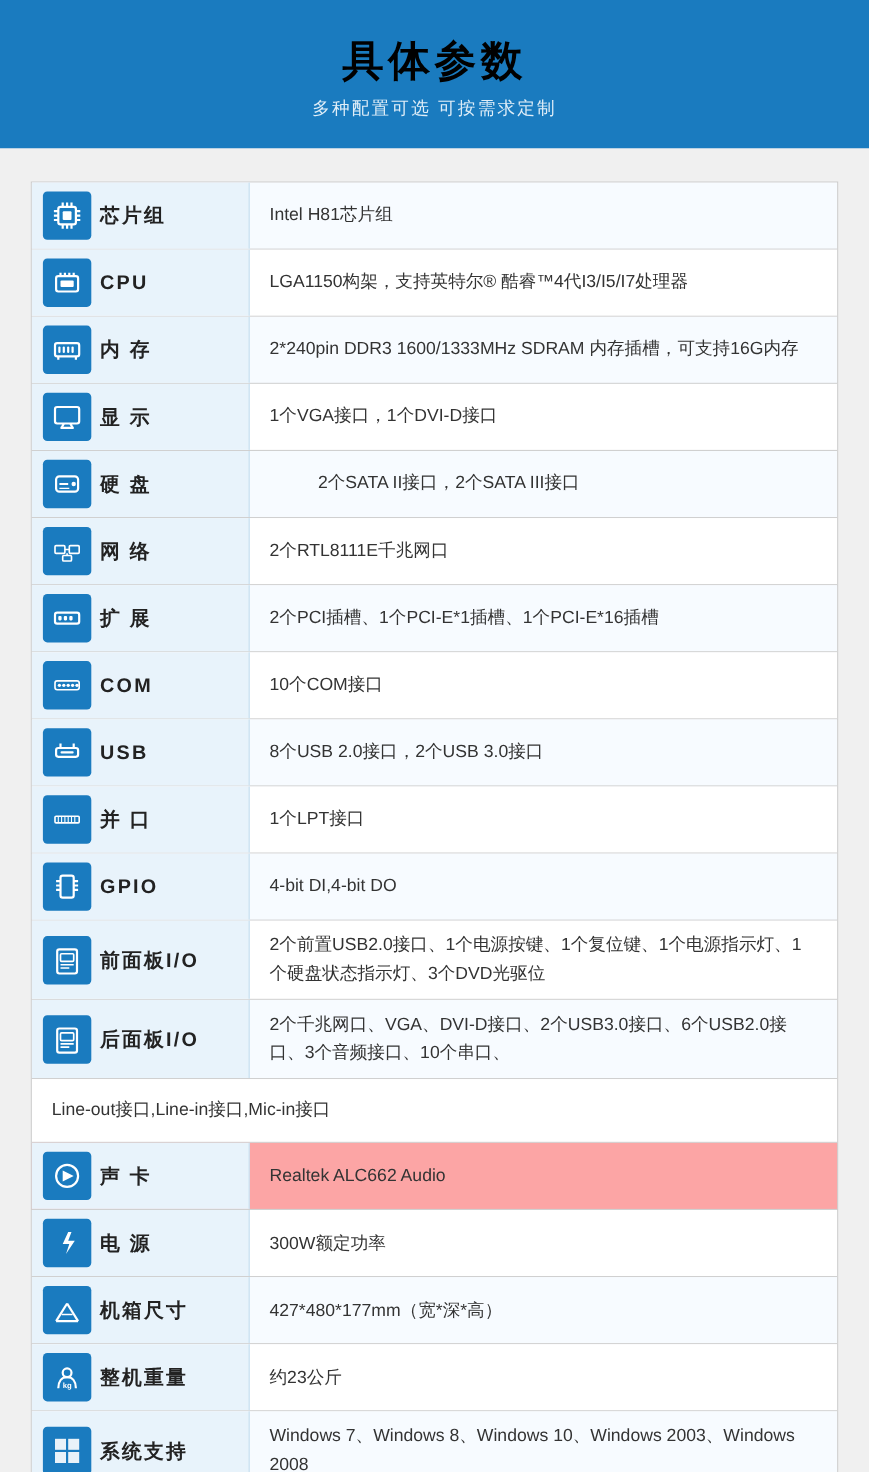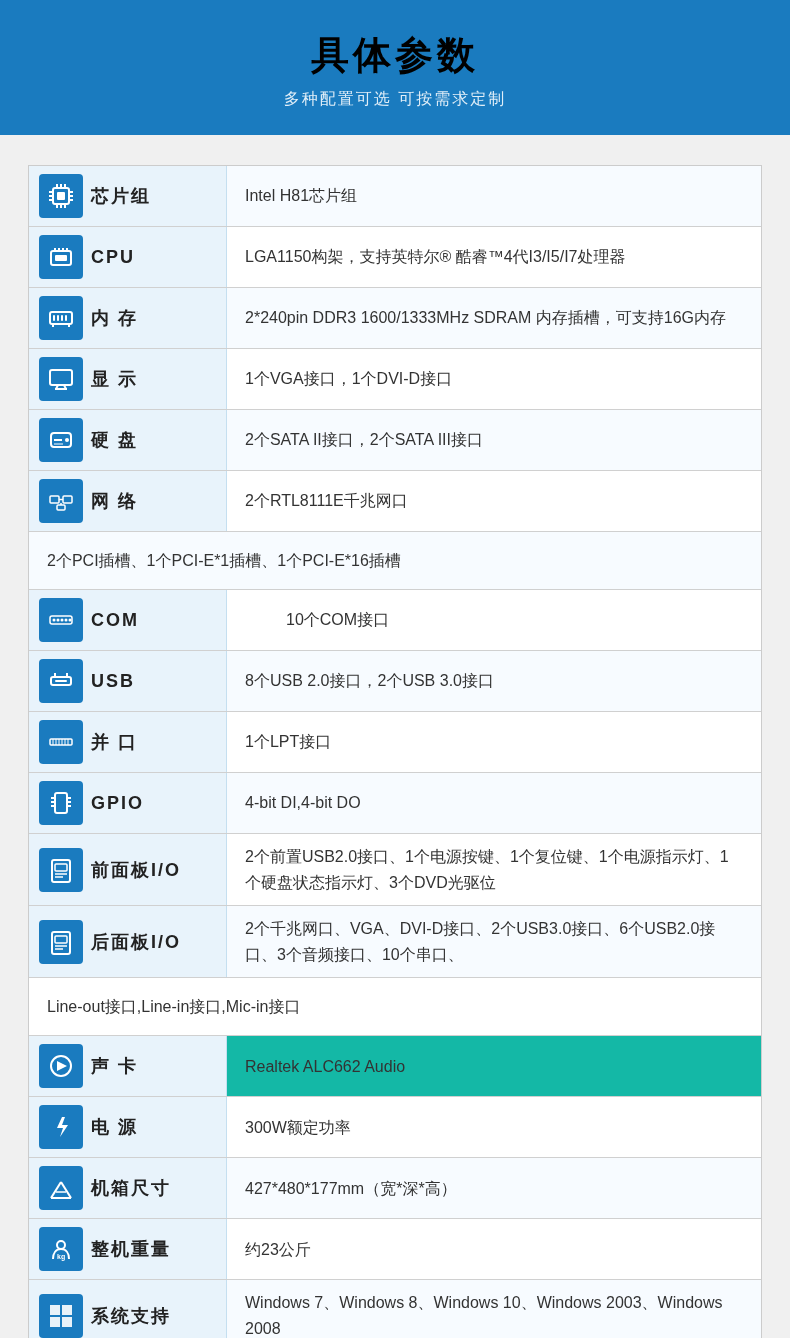--- a/index.html
+++ b/index.html
@@ -163,21 +163,21 @@
             <rect x="3" y="5" width="22" height="15" rx="2" stroke="white" stroke-width="2" fill="none"></rect>
             <line x1="11" y1="20" x2="9" y2="24" stroke="white" stroke-width="2"></line>
             <line x1="17" y1="20" x2="19" y2="24" stroke="white" stroke-width="2"></line>
             <line x1="8" y1="24" x2="20" y2="24" stroke="white" stroke-width="2"></line>
           </svg>
       </div>
       <span class="label-text">显 示</span>
     </div>
     <div class="cell-value">1个VGA接口，1个DVI-D接口</div>
   </div>
-    <div class="row" style="background: rgb(247, 251, 255);">
+    <div class="row" style="background: rgb(247, 251, 255); gap: 44px;">
     <div class="cell-label">
       <div class="icon-box">
         <svg width="28" height="28" viewBox="0 0 28 28" fill="none" xmlns="http://www.w3.org/2000/svg">
             <rect x="4" y="7" width="20" height="14" rx="3" stroke="white" stroke-width="2" fill="none"></rect>
             <circle cx="20" cy="14" r="2" fill="white"></circle>
             <line x1="7" y1="14" x2="15" y2="14" stroke="white" stroke-width="2"></line>
             <line x1="7" y1="18" x2="16" y2="18" stroke="white" stroke-width="1"></line>
           </svg>
       </div>
       <span class="label-text">硬 盘</span>
@@ -193,23 +193,34 @@
             <line x1="12" y1="12.5" x2="16" y2="12.5" stroke="white" stroke-width="1.5"></line>
             <rect x="10" y="18" width="8" height="5" rx="1" stroke="white" stroke-width="1.5" fill="none"></rect>
             <line x1="14" y1="16" x2="14" y2="18" stroke="white" stroke-width="1.5"></line>
           </svg>
       </div>
       <span class="label-text">网 络</span>
     </div>
     <div class="cell-value">2个RTL8111E千兆网口</div>
   </div>
     <div class="row" style="background: rgb(247, 251, 255);">
+    <div class="cell-label">
+      <div class="icon-box">
+        <svg width="28" height="28" viewBox="0 0 28 28" fill="none" xmlns="http://www.w3.org/2000/svg">
+            <rect x="3" y="9" width="22" height="10" rx="2" stroke="white" stroke-width="2" fill="none"></rect>
+            <rect x="6" y="12" width="3" height="4" rx="1" fill="white"></rect>
+            <rect x="11" y="12" width="3" height="4" rx="1" fill="white"></rect>
+            <rect x="16" y="12" width="3" height="4" rx="1" fill="white"></rect>
+          </svg>
+      </div>
+      <span class="label-text">扩 展</span>
+    </div>
     <div class="cell-value">2个PCI插槽、1个PCI-E*1插槽、1个PCI-E*16插槽</div>
   </div>
-    <div class="row" style="background: rgb(255, 255, 255); gap: 41px;">
+    <div class="row" style="background: rgb(255, 255, 255);">
     <div class="cell-label">
       <div class="icon-box">
         <svg width="28" height="28" viewBox="0 0 28 28" fill="none" xmlns="http://www.w3.org/2000/svg">
             <rect x="3" y="10" width="22" height="8" rx="2" stroke="white" stroke-width="1.5" fill="none"></rect>
             <circle cx="7" cy="14" r="1.5" fill="white"></circle>
             <circle cx="11" cy="14" r="1.5" fill="white"></circle>
             <circle cx="15" cy="14" r="1.5" fill="white"></circle>
             <circle cx="19" cy="14" r="1.5" fill="white"></circle>
             <circle cx="23" cy="14" r="1.5" fill="white"></circle>
           </svg>
@@ -290,21 +301,21 @@
             <line x1="8" y1="21" x2="16" y2="21" stroke="white" stroke-width="1.5"></line>
           </svg>
       </div>
       <span class="label-text">后面板I/O</span>
     </div>
     <div class="cell-value">2个千兆网口、VGA、DVI-D接口、2个USB3.0接口、6个USB2.0接口、3个音频接口、10个串口、</div>
   </div>
     <div class="row" style="background: rgb(255, 255, 255);">
     <div class="cell-value">Line-out接口,Line-in接口,Mic-in接口</div>
   </div>
-    <div class="row" style="background: #14b8a6;">
+    <div class="row" style="background: #fca5a5;">
     <div class="cell-label">
       <div class="icon-box">
         <svg width="28" height="28" viewBox="0 0 28 28" fill="none" xmlns="http://www.w3.org/2000/svg">
             <circle cx="14" cy="14" r="10" stroke="white" stroke-width="2" fill="none"></circle>
             <polygon points="10,9 10,19 20,14" fill="white"></polygon>
           </svg>
       </div>
       <span class="label-text">声 卡</span>
     </div>
     <div class="cell-value">Realtek ALC662 Audio</div>

